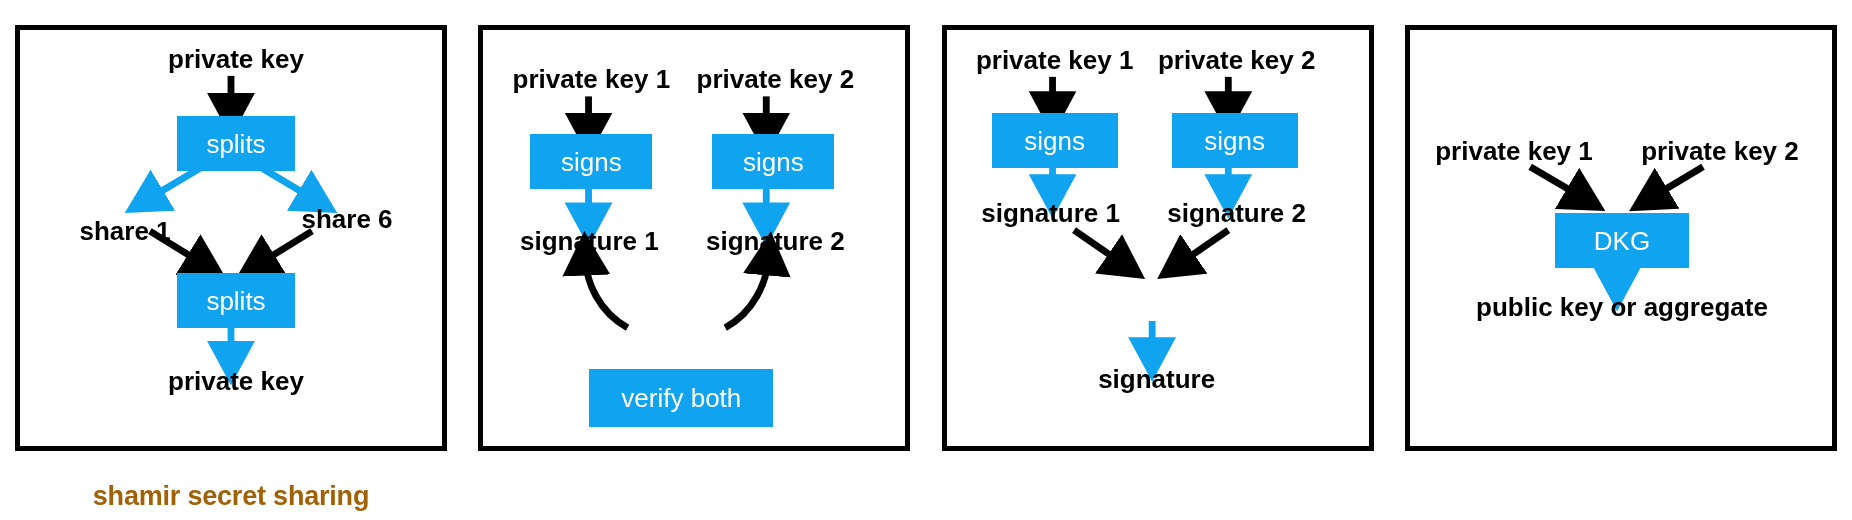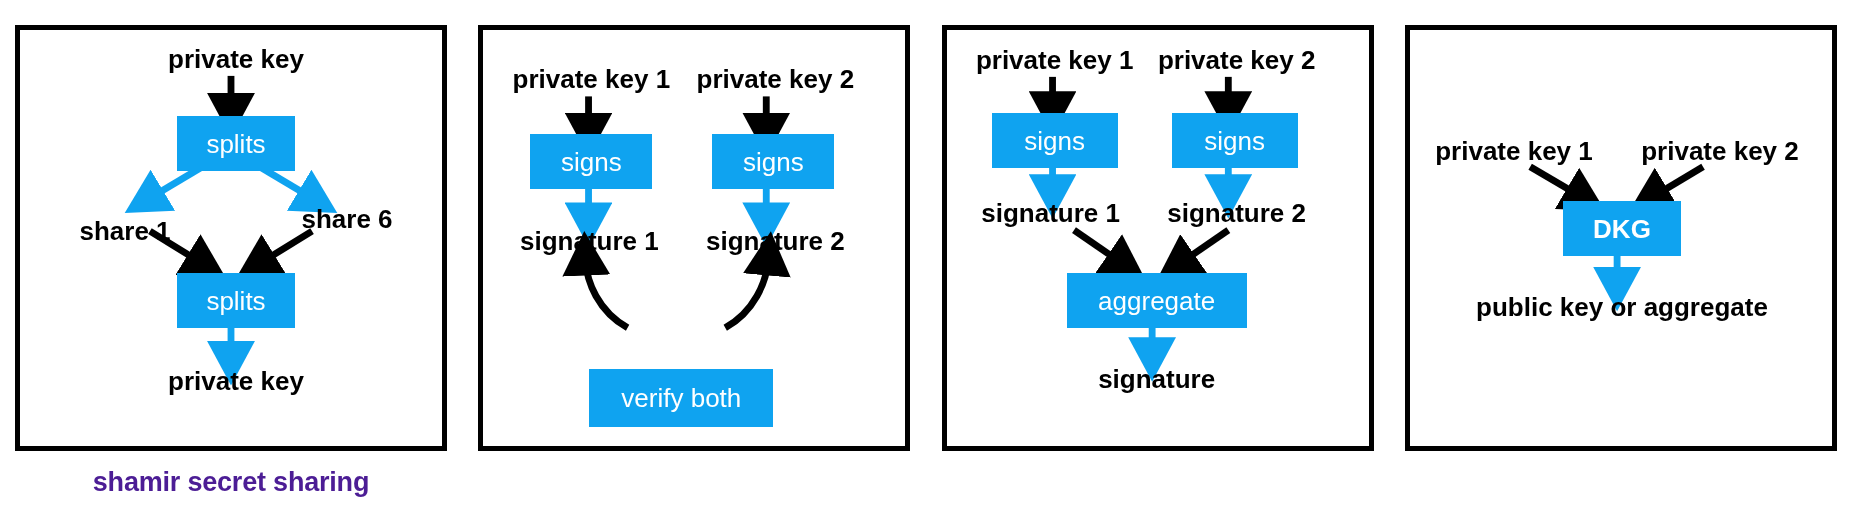--- a/index.html
+++ b/index.html
@@ -26,24 +26,24 @@
     align-items:center;
   }
   .panel{
     position:relative;
     width:432px;height:426px;
     border:5px solid #000000;
     box-sizing:border-box;
     background:#ffffff;
   }
   .caption{
-    margin-top:16px;
+    margin-top:30px;
     font-size:27px;
     font-weight:bold;
-    color:#4c1d95;
+    color:#a16207;
     letter-spacing:-0.2px;
     white-space:nowrap;
     text-align:center;
   }
   
   .lbl{
     position:absolute;
     font-size:26px;
     font-weight:bold;
     color:#000000;
@@ -180,21 +180,20 @@
 
       <div class="lbl" style="left:108px;top:17px;">private key 1</div>
       <div class="lbl" style="left:290px;top:17px;">private key 2</div>
 
       <div class="box" style="left:108px;top:83px;width:126px;height:55px;">signs</div>
       <div class="box" style="left:288px;top:83px;width:126px;height:55px;">signs</div>
 
       <div class="lbl" style="left:104px;top:170px;">signature 1</div>
       <div class="lbl" style="left:290px;top:170px;">signature 2</div>
 
-      <div class="box" style="left:210px;top:243px;width:180px;height:55px;">aggregate</div>
 
       <div class="lbl" style="left:210px;top:336px;">signature</div>
     </div>
   </div>
 
   <div class="panel-wrap">
     <div class="panel">
       <svg class="arrow-svg" viewBox="0 0 432 426">
         <defs>
           <marker id="ah-blk-4" markerWidth="7" markerHeight="7" refX="2.2" refY="3.5" orient="auto">
@@ -208,19 +207,19 @@
         <line x1="123" y1="140" x2="174" y2="170" stroke="#000000" stroke-width="7" marker-end="url(#ah-blk-4)"></line>
 
         <line x1="300" y1="140" x2="250" y2="170" stroke="#000000" stroke-width="7" marker-end="url(#ah-blk-4)"></line>
 
         <line x1="212" y1="228" x2="212" y2="258" stroke="#0FA3F0" stroke-width="7" marker-end="url(#ah-blu-4)"></line>
       </svg>
 
       <div class="lbl" style="left:104px;top:108px;">private key 1</div>
       <div class="lbl" style="left:310px;top:108px;">private key 2</div>
 
-      <div class="box" style="left:212px;top:171px;width:118px;height:55px;font-weight:bold;">DKG</div>
+      <div class="box" style="left:212px;top:183px;width:134px;height:55px;">DKG</div>
 
       <div class="lbl" style="left:212px;top:264px;">public key or aggregate</div>
     </div>
   </div>
 
 </div>
 
 </body></html>

